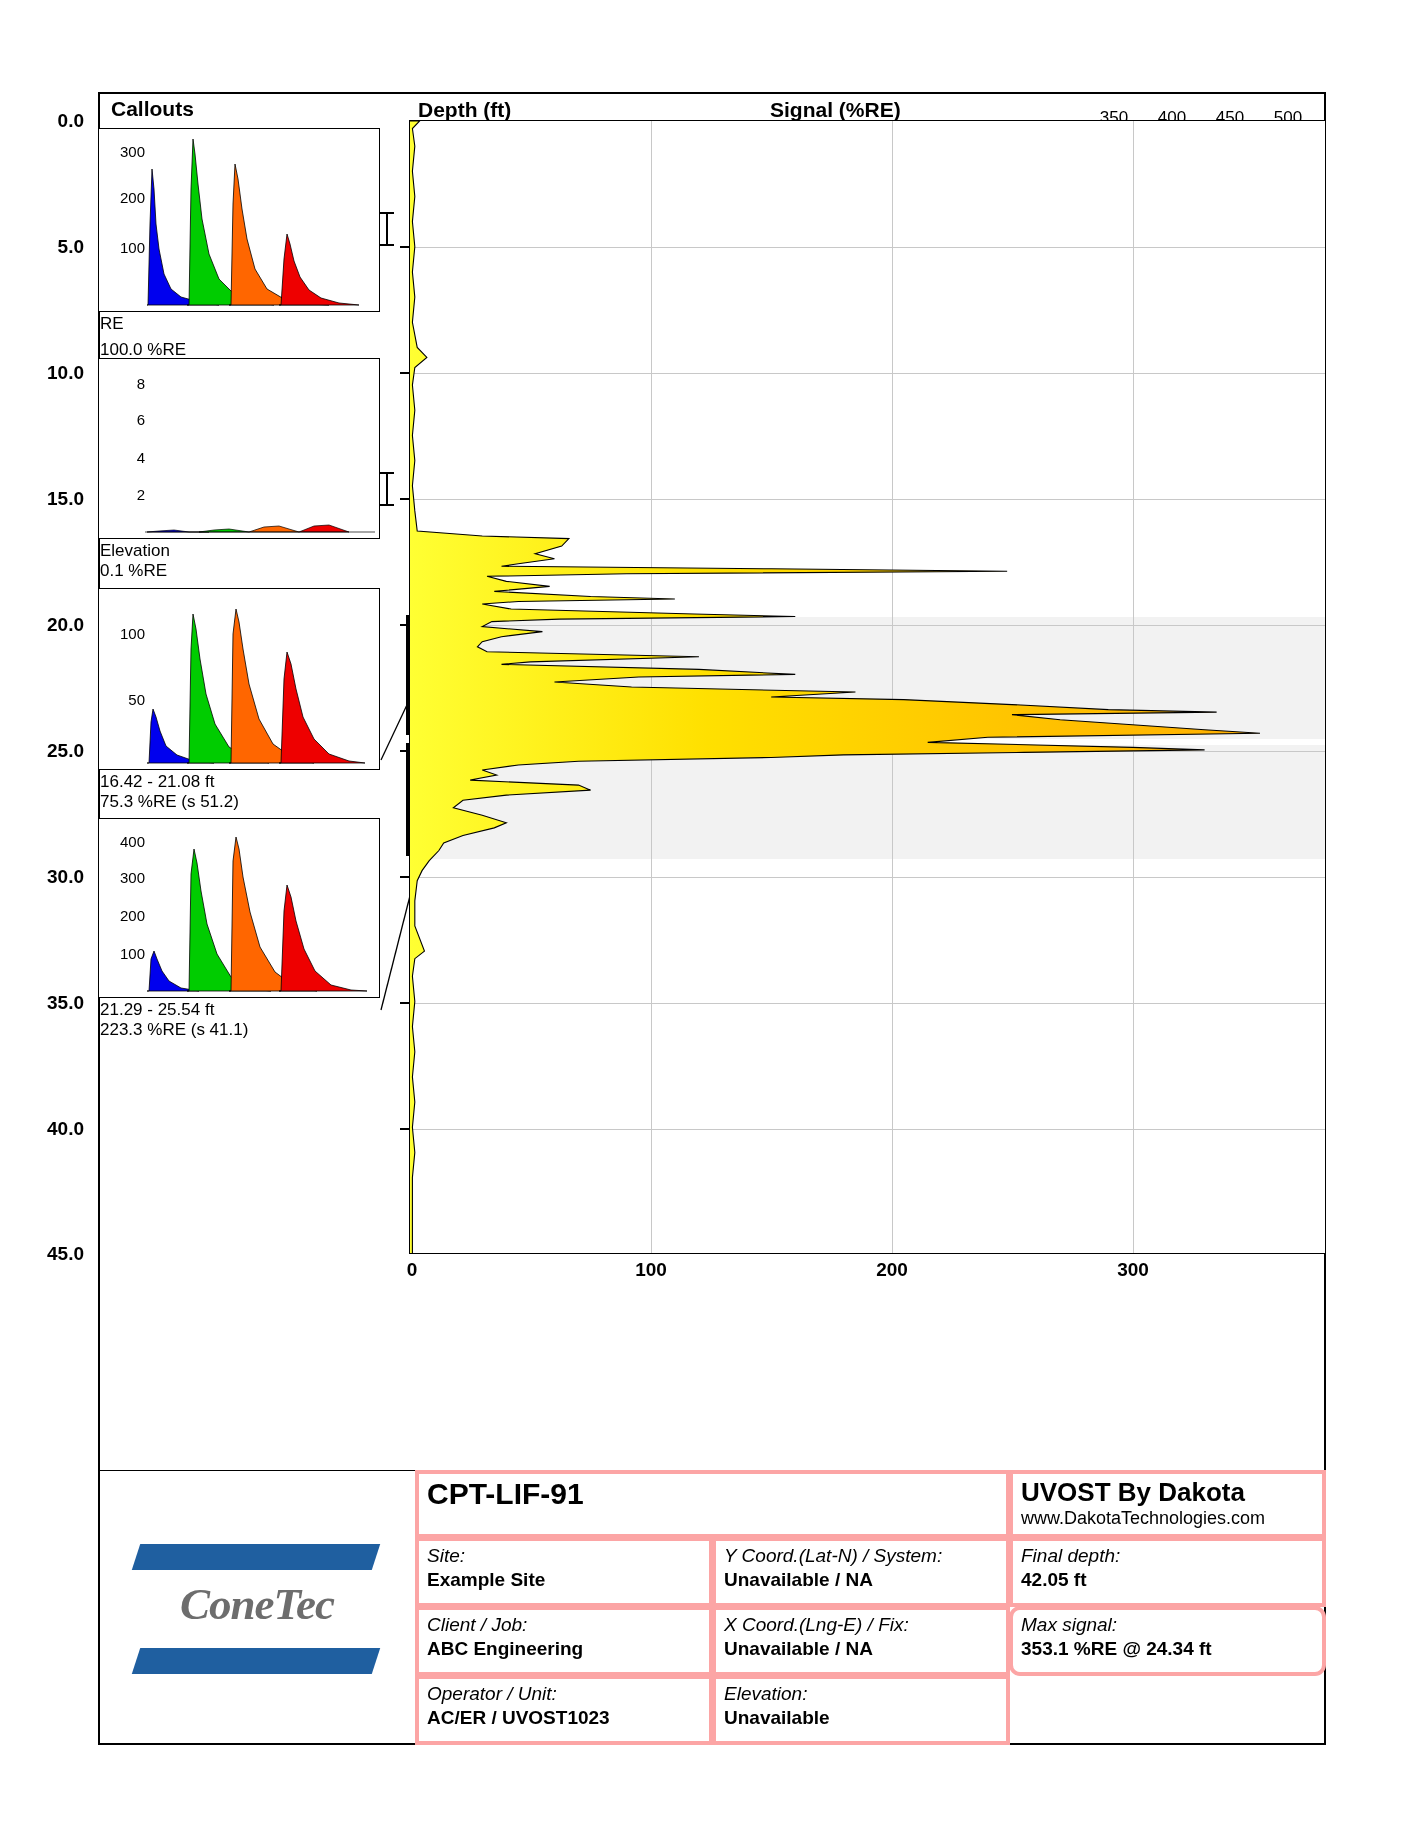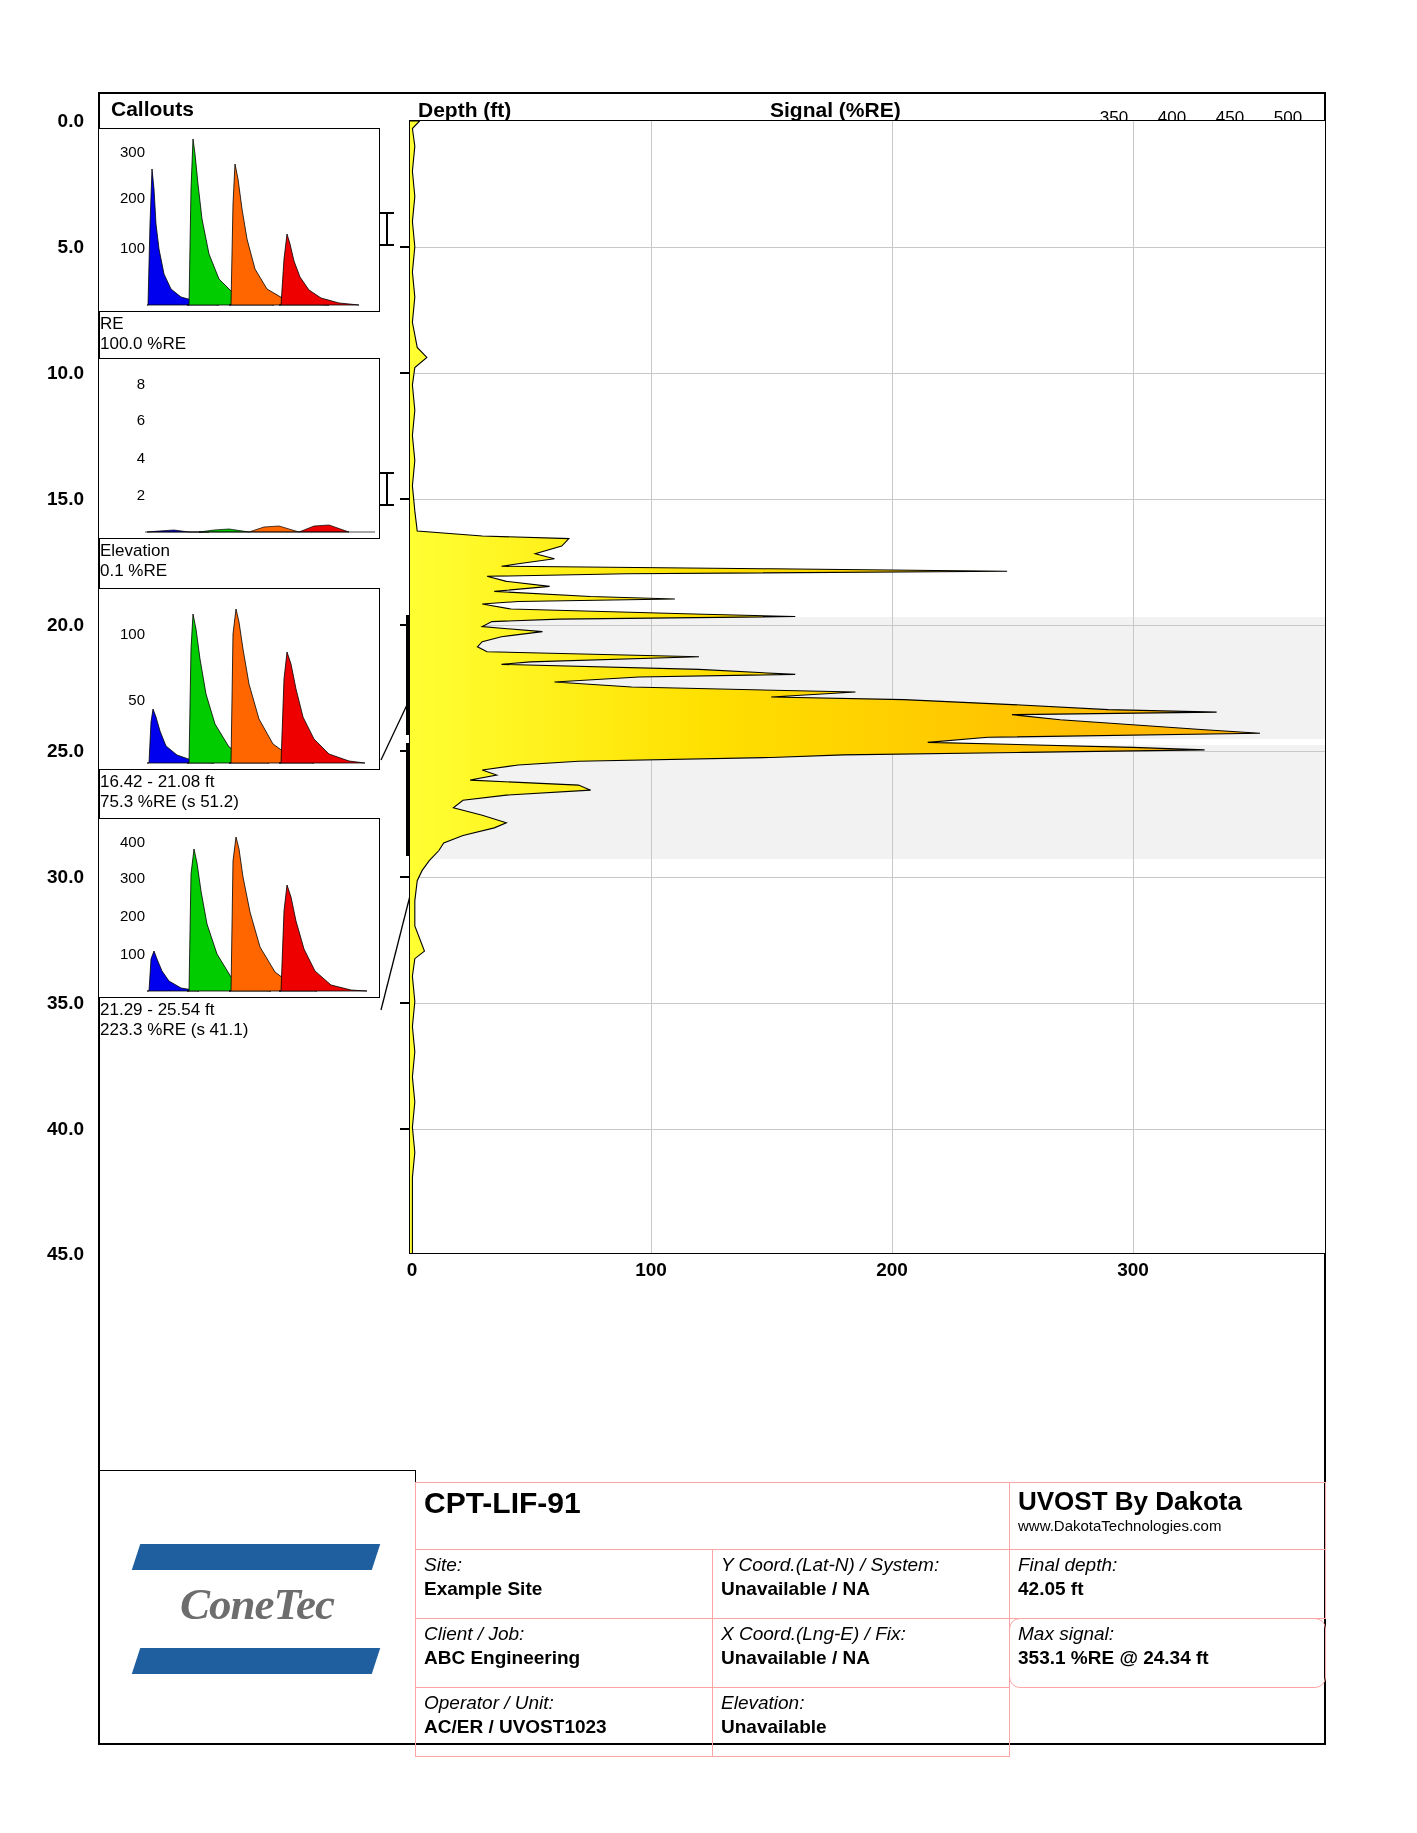--- a/index.html
+++ b/index.html
@@ -44,26 +44,26 @@
   
   .depth-bar{position:absolute;width:6px;background:#000;}
 
   
   .legend{position:absolute;left:1085px;top:130px;width:230px;height:16px;display:flex;}
   .legend div{flex:1;height:16px;}
   .legend-lbl{position:absolute;font-size:17px;font-weight:normal;transform:translateX(-50%);top:108px;}
 
   
   .footer{position:absolute;left:98px;top:1470px;width:1228px;height:275px;}
-  .footer .cell{position:absolute;box-sizing:border-box;border:1px solid #fca5a5;padding:3px 8px;margin-top:12px;}
+  .footer .cell{position:absolute;box-sizing:border-box;border:4px solid #fca5a5;padding:3px 8px;}
   .f-lab{font-size:19px;font-style:italic;display:block;line-height:24px;}
   .f-val{font-size:19px;font-weight:bold;display:block;line-height:24px;}
   .bigtitle{font-size:30px;font-weight:bold;}
   .uvost{font-size:26px;font-weight:bold;}
-  .uvost-sub{font-size:15px;}
+  .uvost-sub{font-size:18px;}
 
   
   .logo-box{position:absolute;left:0;top:0;width:318px;height:275px;border:1px solid #000;box-sizing:border-box;display:flex;align-items:center;justify-content:center;}
   .logo{position:relative;width:270px;height:140px;}
   .logo .bar{position:absolute;left:14px;width:240px;height:26px;background:#1f5fa0;}
   .logo .bar.top{top:6px;transform:skewX(-18deg);}
   .logo .bar.bot{bottom:4px;transform:skewX(-18deg);}
   .logo .txt{position:absolute;left:0;top:40px;width:270px;text-align:center;font-family:"Liberation Serif",serif;font-weight:bold;font-style:italic;font-size:45px;color:#6d6d6d;letter-spacing:-1px;}
 </style>
 </head>
@@ -99,21 +99,21 @@
             <path d="M88,176 L90,176 L92,60 L94,10 L96,25 L99,55 L103,90 L110,125 L120,150 L135,165 L155,173 L175,176 Z" fill="#00cc00" stroke="#000" stroke-width="0.8"></path>
             <path d="M130,176 L132,176 L134,75 L136,35 L139,50 L143,80 L148,110 L156,140 L168,160 L185,170 L210,175 L230,176 Z" fill="#ff6600" stroke="#000" stroke-width="0.8"></path>
             <path d="M180,176 L182,176 L185,130 L188,105 L191,115 L195,132 L201,148 L210,161 L222,169 L240,174 L260,176 Z" fill="#ee0000" stroke="#000" stroke-width="0.8"></path>
           </g>
         </svg>
         <div class="ytick" style="top:22px;width:40px;">300</div>
         <div class="ytick" style="top:68px;width:40px;">200</div>
         <div class="ytick" style="top:118px;width:40px;">100</div>
       </div>
       <div class="lbl" style="top:186px;">RE</div>
-      <div class="lbl" style="top:206px;">100.0 %RE</div>
+      <div class="lbl" style="top:212px;">100.0 %RE</div>
     </div>
 
     <div class="callout" style="top:230px;">
       <div class="plotbox" style="height:181px;">
         <svg width="280" height="179" viewBox="0 0 280 179">
           <path d="M48,173 L60,172 L75,171 L90,173 L110,173 Z" fill="#0000ee" stroke="#000" stroke-width="0.7"></path>
           <path d="M100,173 L115,171 L130,170 L150,173 Z" fill="#00cc00" stroke="#000" stroke-width="0.7"></path>
           <path d="M150,173 L165,168 L180,167 L200,173 Z" fill="#ff6600" stroke="#000" stroke-width="0.7"></path>
           <path d="M200,173 L215,167 L230,166 L250,173 Z" fill="#ee0000" stroke="#000" stroke-width="0.7"></path>
           <line x1="46" y1="173" x2="276" y2="173" stroke="#000" stroke-width="0.7"></line>

